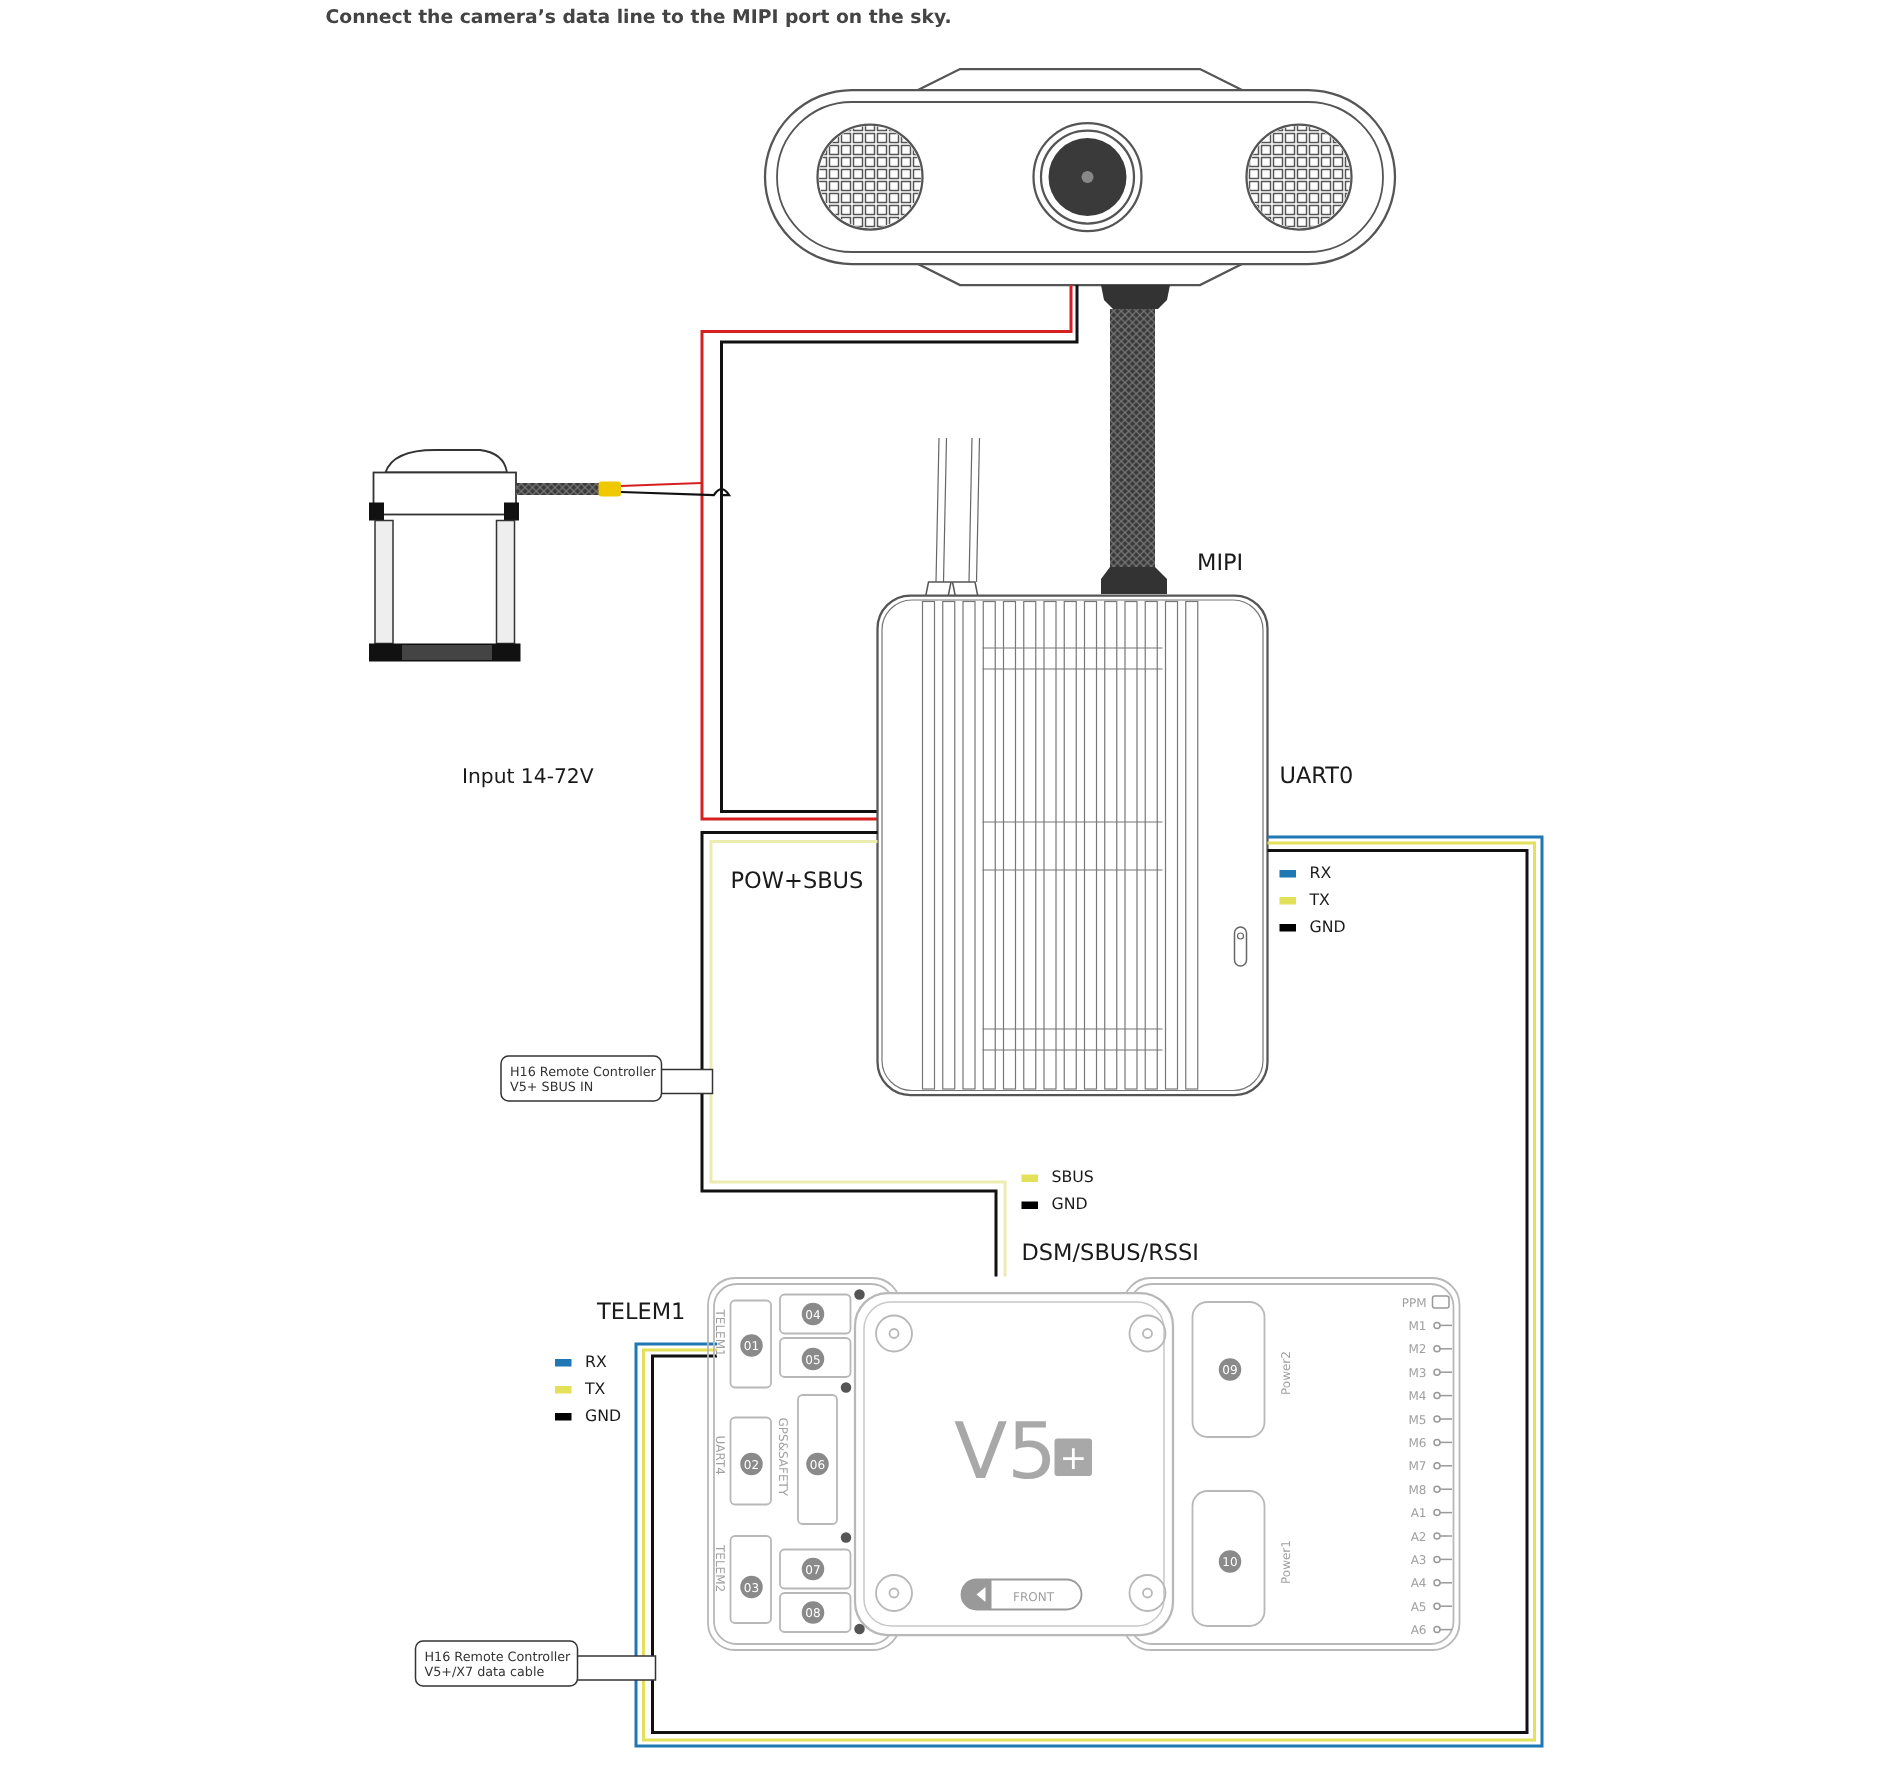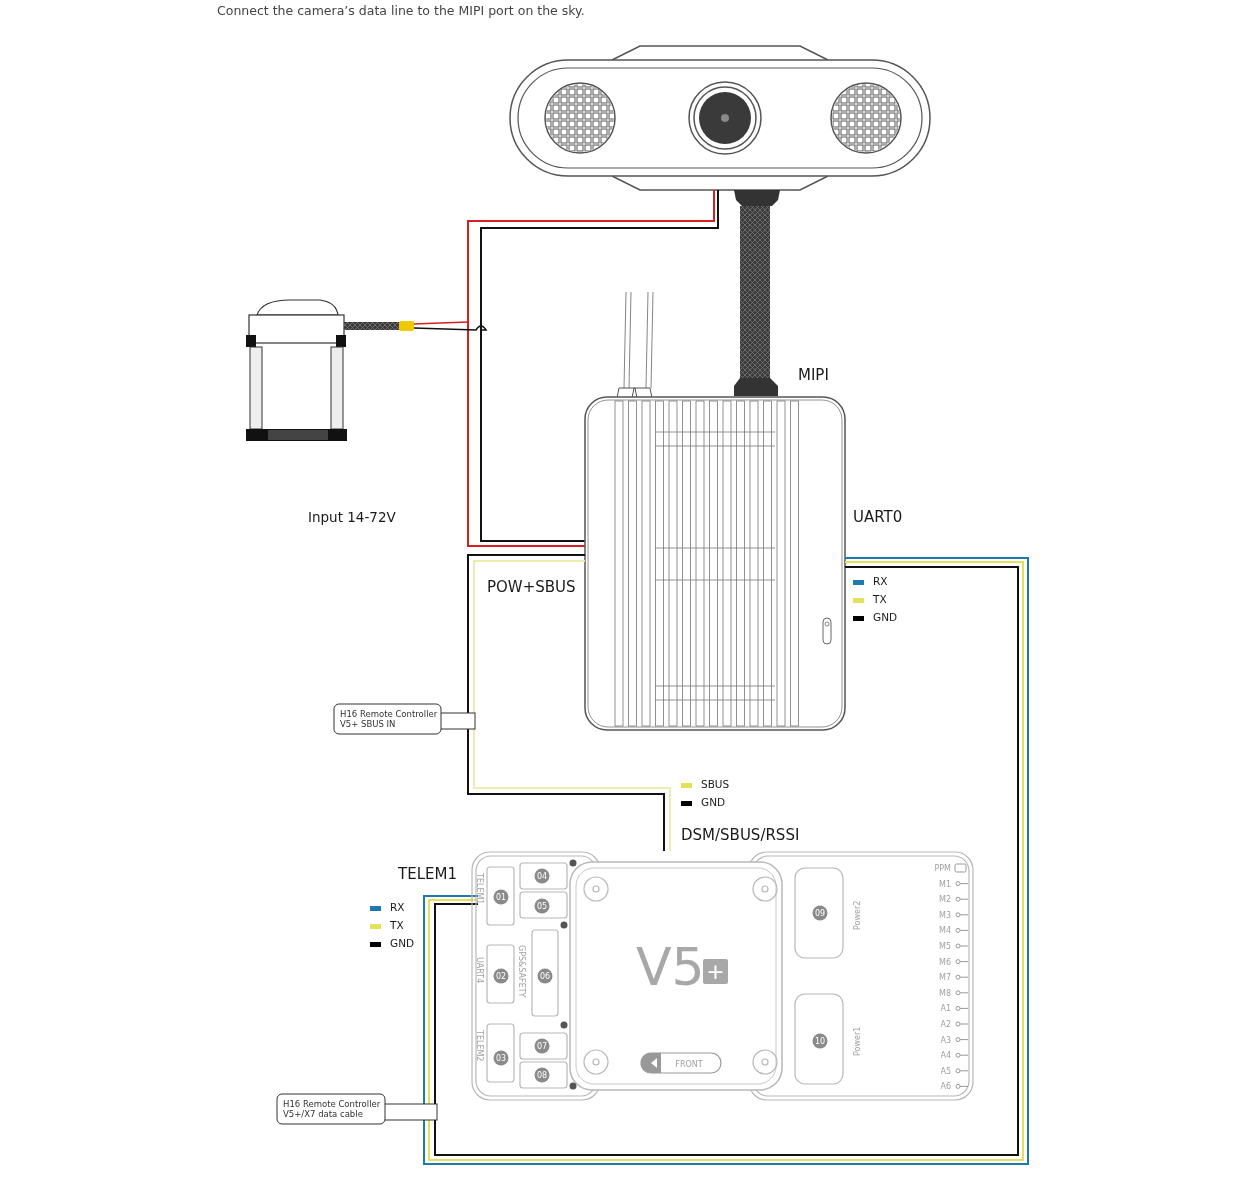--- a/index.html
+++ b/index.html
@@ -1,17 +1,17 @@
 <!DOCTYPE html>
 <html><head>
 <meta charset="utf-8">
 <style>
   html, body { margin: 0; padding: 0; background: #ffffff; }
   body { width: 1257px; height: 1191px; position: relative; overflow: hidden; font-family: "DejaVu Sans", sans-serif; }
-  .caption { position: absolute; left: 217px; top: 3px; font-size: 12.5px; color: #444; font-family: "DejaVu Sans", sans-serif; }
+  .caption { position: absolute; left: 217px; top: 3px; font-size: 12.5px; color: #444; font-family: "DejaVu Sans", sans-serif; font-weight: bold; }
   svg#diagram { position: absolute; left: 0; top: 0; }
   .lbl { font-family: "DejaVu Sans", sans-serif; fill: #1a1a1a; }
   .big { font-size: 15px; }
   .small { font-size: 10.5px; }
   .tiny { font-size: 8.5px; fill: #333; }
   .board-txt { font-family: "DejaVu Sans", sans-serif; fill: #a0a0a0; font-size: 8px; }
   .num { font-family: "DejaVu Sans", sans-serif; fill: #fff; font-size: 8px; text-anchor: middle; }
   .outline { fill: none; stroke: #b8b8b8; stroke-width: 1.2; }
 </style>
 </head>

